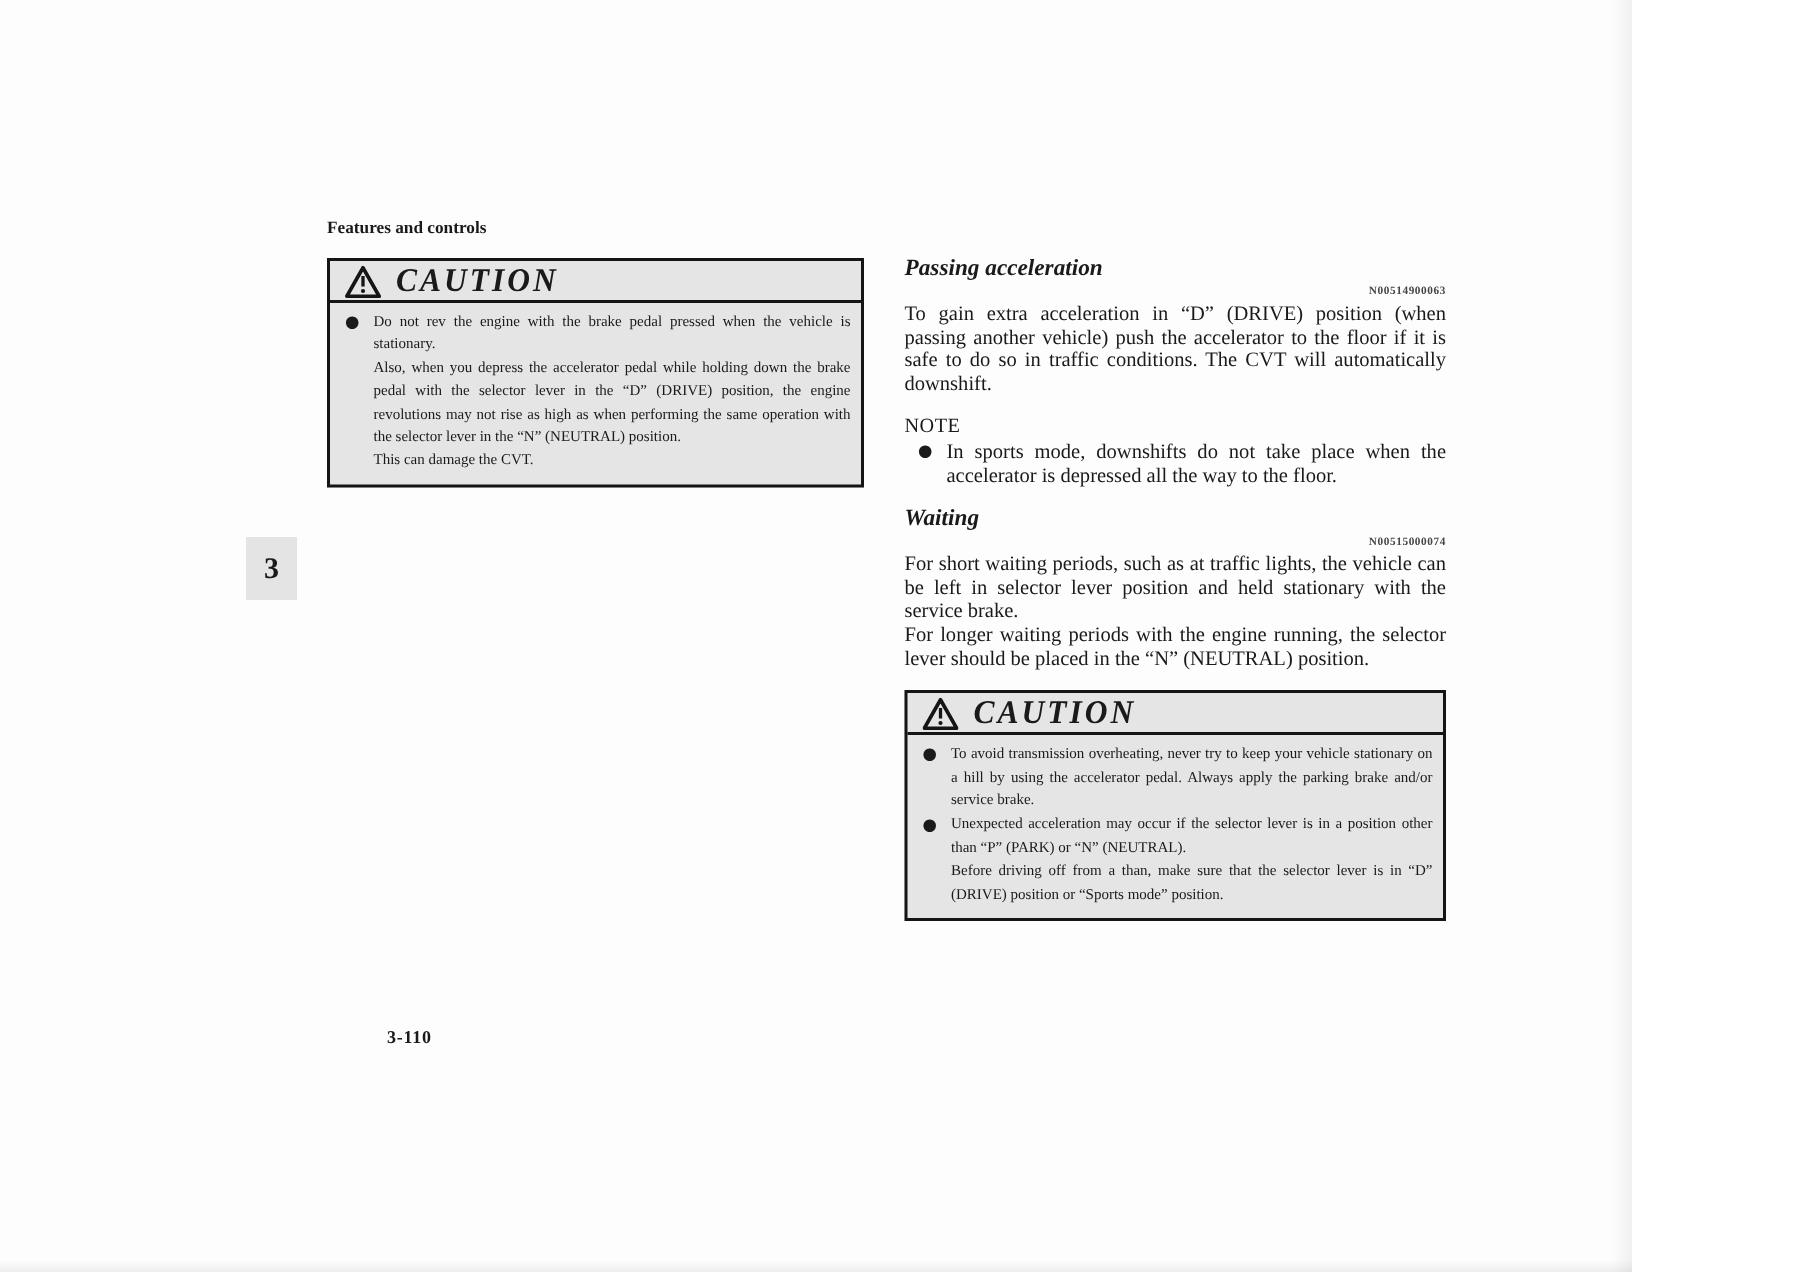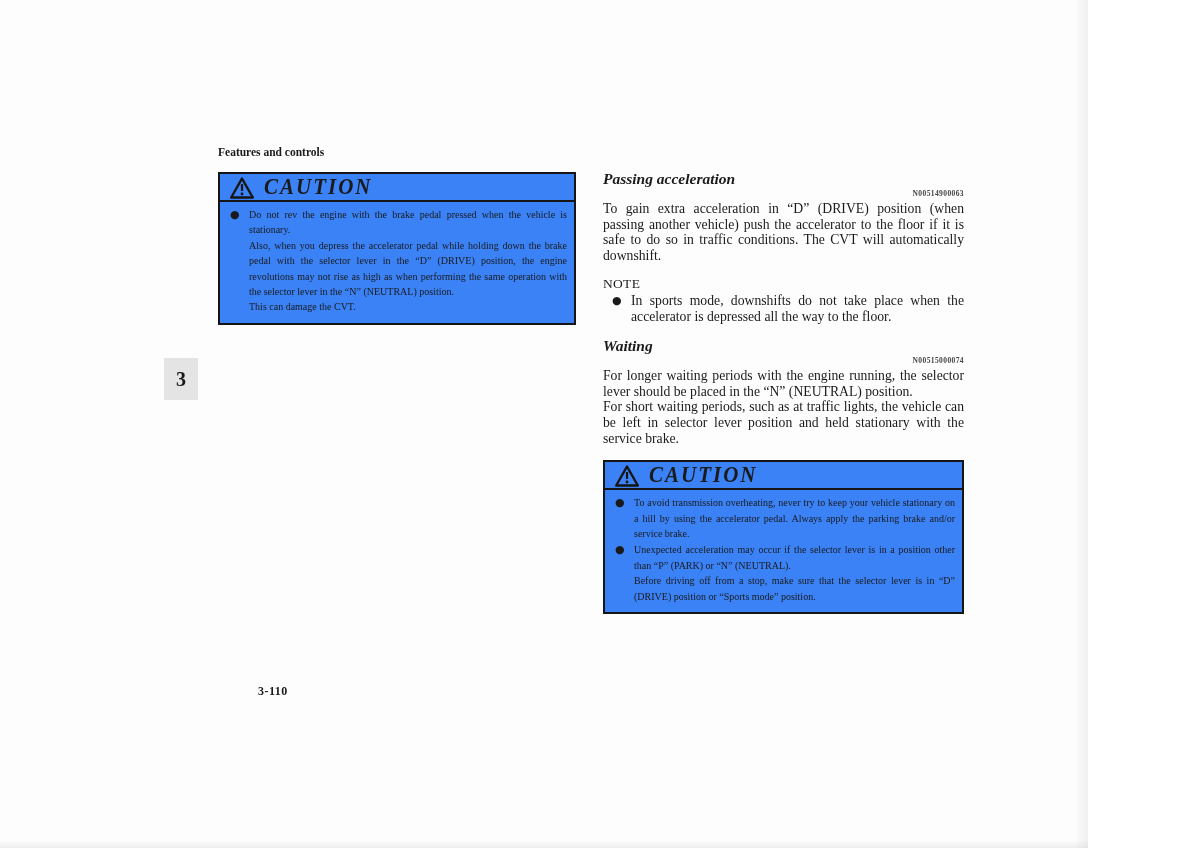--- a/index.html
+++ b/index.html
@@ -39,21 +39,21 @@
   .page-number {
     position: absolute; left: 218px; top: 684px;
     font-size: 12px; font-weight: bold; letter-spacing: 0.5px; margin-left: 40px;
   }
 
   .col-left  { position: absolute; left: 218px; top: 172px; width: 358px; }
   .col-right { position: absolute; left: 603px; top: 170px; width: 361px; }
 
   
   .caution-box {
-    background: #3b82f6;
+    background: #e5e5e5;
     border: 2px solid #151515;
   }
   .caution-header {
     display: flex; align-items: center;
     padding: 3px 8px 2px 10px;
     border-bottom: 2px solid #151515;
     height: 28px;
   }
   .warn-tri { display: inline-flex; margin-right: 10px; }
   .caution-title {
@@ -158,22 +158,22 @@
     <div class="note-block">
       <div class="note-label">NOTE</div>
       <div class="note-item">
         <span class="note-bullet">●</span>
         <div class="note-text">In sports mode, downshifts do not take place when the accelerator is depressed all the way to the floor.</div>
       </div>
     </div>
 
     <h2 class="subheading waiting-head">Waiting</h2>
     <div class="ref-code">N00515000074</div>
+    <p class="body-par">For short waiting periods, such as at traffic lights, the vehicle can be left in selector lever position and held stationary with the service brake.</p>
     <p class="body-par">For longer waiting periods with the engine running, the selector lever should be placed in the “N” (NEUTRAL) position.</p>
-    <p class="body-par">For short waiting periods, such as at traffic lights, the vehicle can be left in selector lever position and held stationary with the service brake.</p>
 
     <div class="caution-box right-box">
       <div class="caution-header">
         <span class="warn-tri">
           <svg width="24" height="22" viewBox="0 0 24 22">
             <path d="M12 1.5 L22.8 20.5 L1.2 20.5 Z" fill="none" stroke="#151515" stroke-width="2.4" stroke-linejoin="round"></path>
             <rect x="10.9" y="7" width="2.2" height="7" fill="#151515"></rect>
             <circle cx="12" cy="17" r="1.4" fill="#151515"></circle>
           </svg>
         </span>
@@ -183,21 +183,21 @@
         <div class="bullet-item">
           <span class="bullet">●</span>
           <div class="bullet-text">
             <p>To avoid transmission overheating, never try to keep your vehicle stationary on a hill by using the accelerator pedal. Always apply the parking brake and/or service brake.</p>
           </div>
         </div>
         <div class="bullet-item">
           <span class="bullet">●</span>
           <div class="bullet-text">
             <p>Unexpected acceleration may occur if the selector lever is in a position other than “P” (PARK) or “N” (NEUTRAL).</p>
-            <p>Before driving off from a stop, make sure that the selector lever is in “D” (DRIVE) position or “Sports mode” position.</p>
+            <p>Before driving off from a than, make sure that the selector lever is in “D” (DRIVE) position or “Sports mode” position.</p>
           </div>
         </div>
       </div>
     </div>
 
   </div>
 
   <div class="scan-edge-right"></div>
   <div class="scan-edge-bottom"></div>
 </div>

